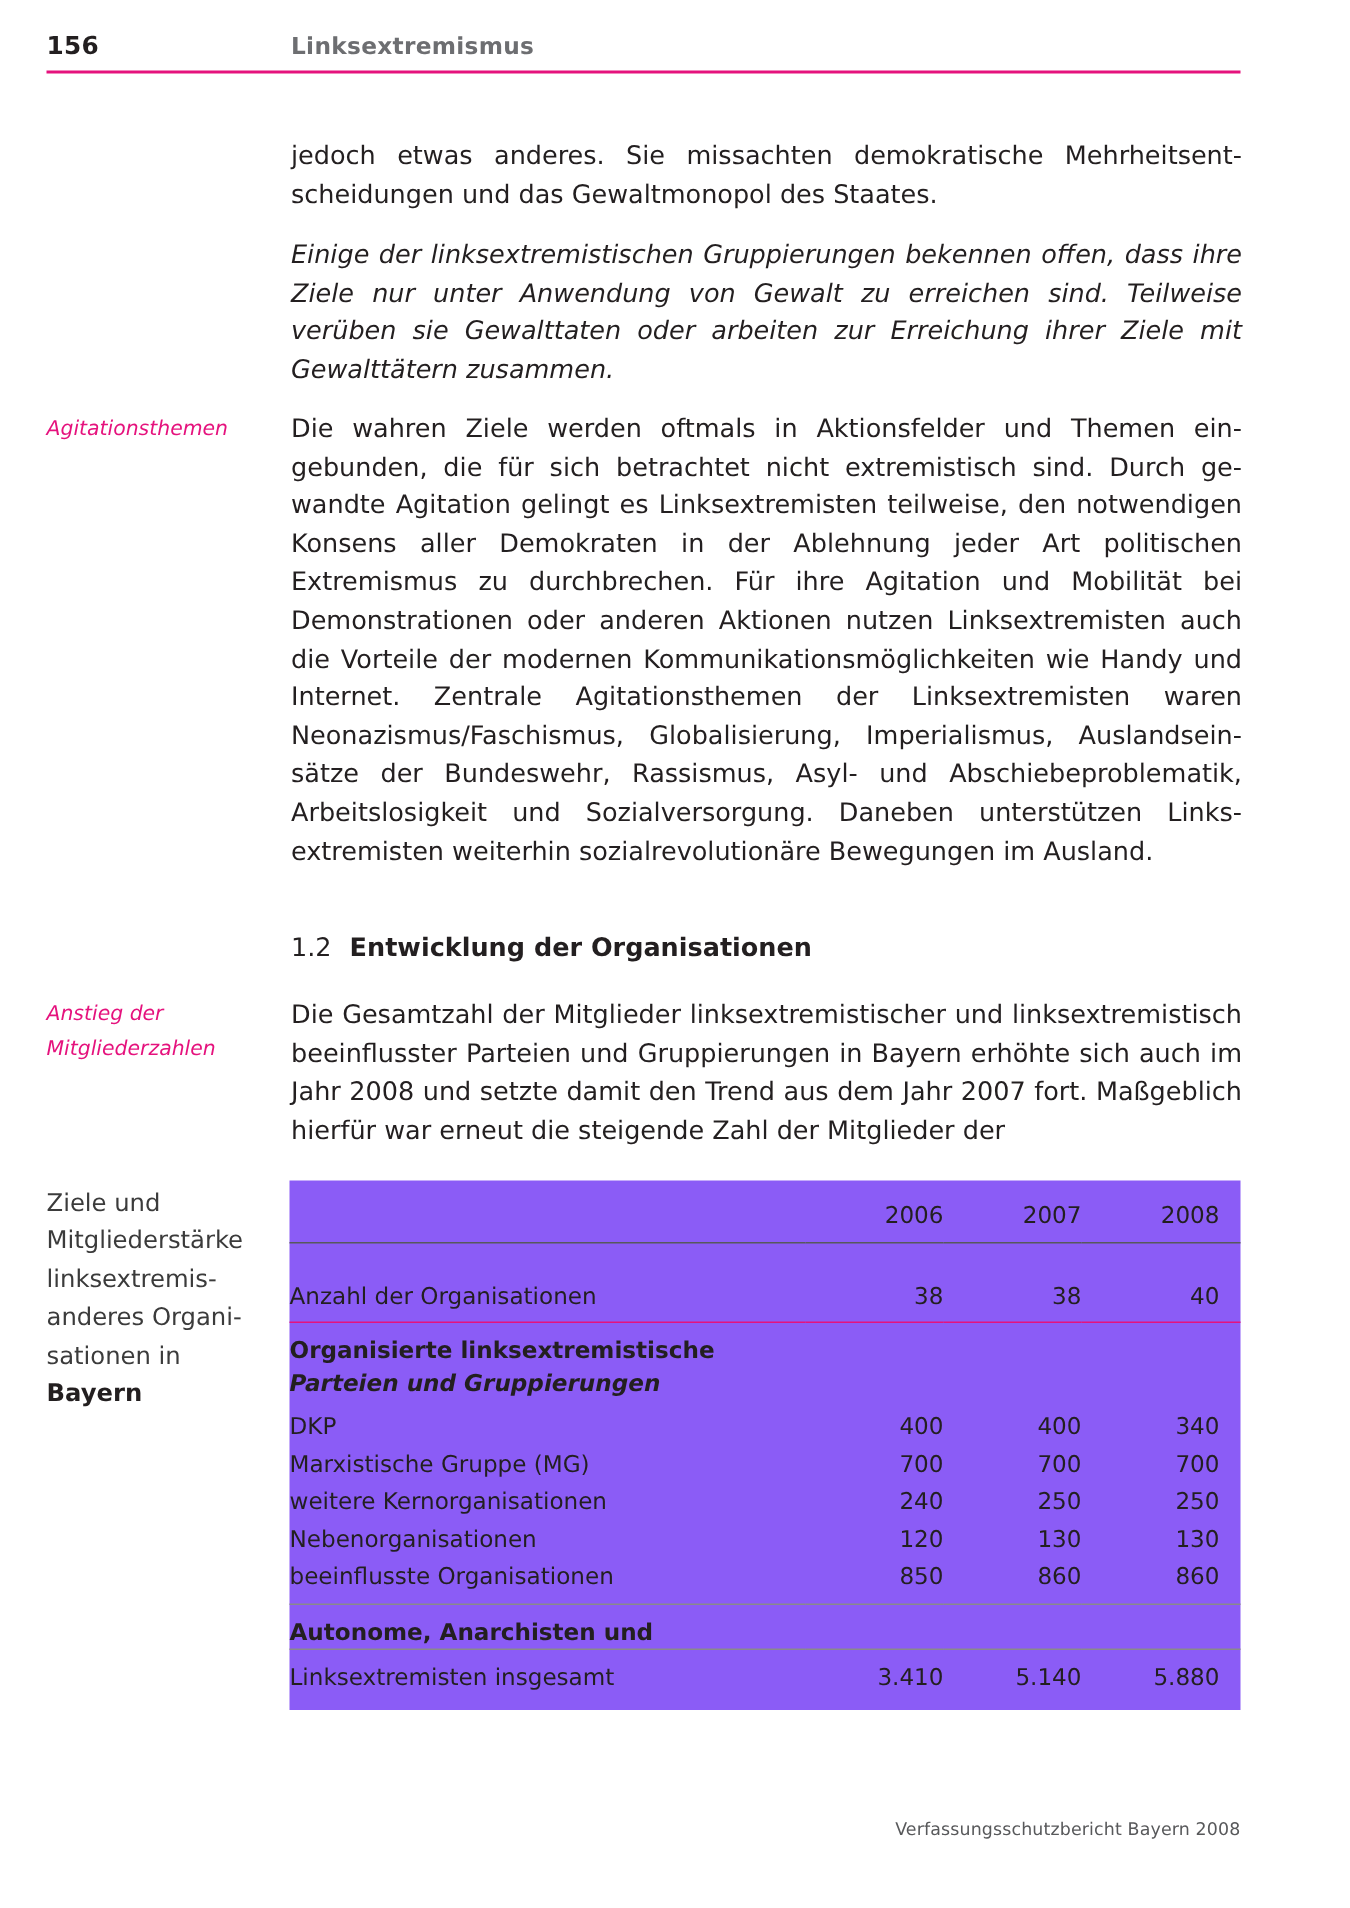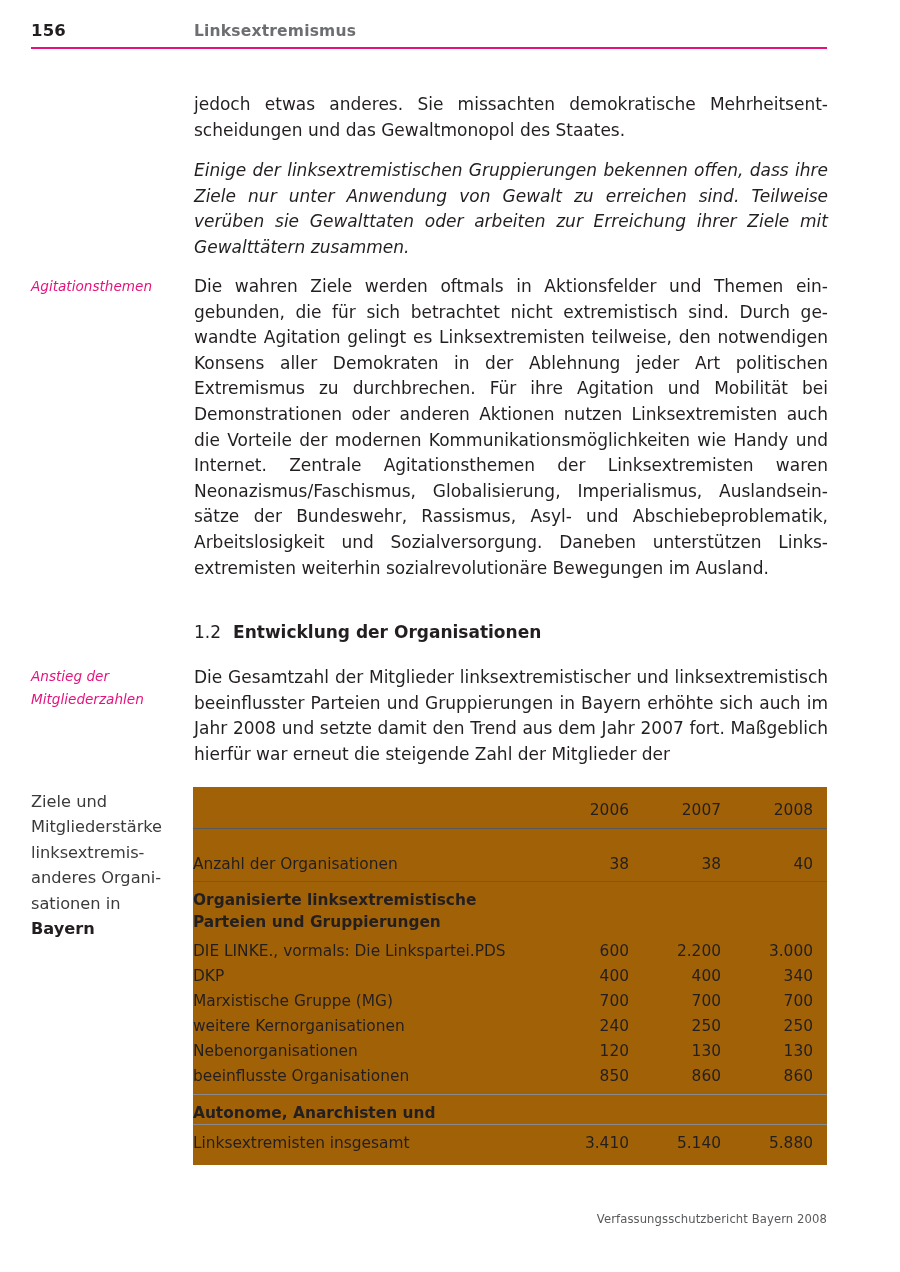--- a/index.html
+++ b/index.html
@@ -110,21 +110,21 @@
   .section-heading .title {
     font-weight: bold;
   }
 
   
   .data-table-wrap {
     position: absolute;
     left: 193px;
     top: 787px;
     width: 634px;
-    background: #a16207;
+    background: #8b5cf6;
   }
   table.data-table {
     width: 100%;
     border-collapse: collapse;
     font-size: 15.4px;
     color: #231f20;
   }
   table.data-table td, table.data-table th {
     padding: 0;
     vertical-align: baseline;
@@ -154,20 +154,21 @@
     padding-bottom: 8px;
   }
   tr.group-row td {
     font-weight: bold;
     padding-top: 9px;
     padding-bottom: 2px;
   }
   tr.group-row.second td {
     padding-top: 2px;
     padding-bottom: 7px;
+    font-style: italic;
   }
   tr.tight td {
     padding-top: 3.5px;
     padding-bottom: 3.5px;
   }
   tr.total-row td {
     padding-top: 9px;
     padding-bottom: 13px;
   }
   .spacer-row td { height: 6px; }
@@ -250,26 +251,20 @@
         <td class="c-num last"></td>
       </tr>
       <tr class="group-row second">
         <td class="c-label">Parteien und Gruppierungen</td>
         <td class="c-num"></td>
         <td class="c-num"></td>
         <td class="c-num last"></td>
       </tr>
 
       <tr class="tight">
-        <td class="c-label">DIE LINKE., vormals: Die Linkspartei.PDS</td>
-        <td class="c-num">600</td>
-        <td class="c-num">2.200</td>
-        <td class="c-num last">3.000</td>
-      </tr>
-      <tr class="tight">
         <td class="c-label">DKP</td>
         <td class="c-num">400</td>
         <td class="c-num">400</td>
         <td class="c-num last">340</td>
       </tr>
       <tr class="tight">
         <td class="c-label">Marxistische Gruppe (MG)</td>
         <td class="c-num">700</td>
         <td class="c-num">700</td>
         <td class="c-num last">700</td>

